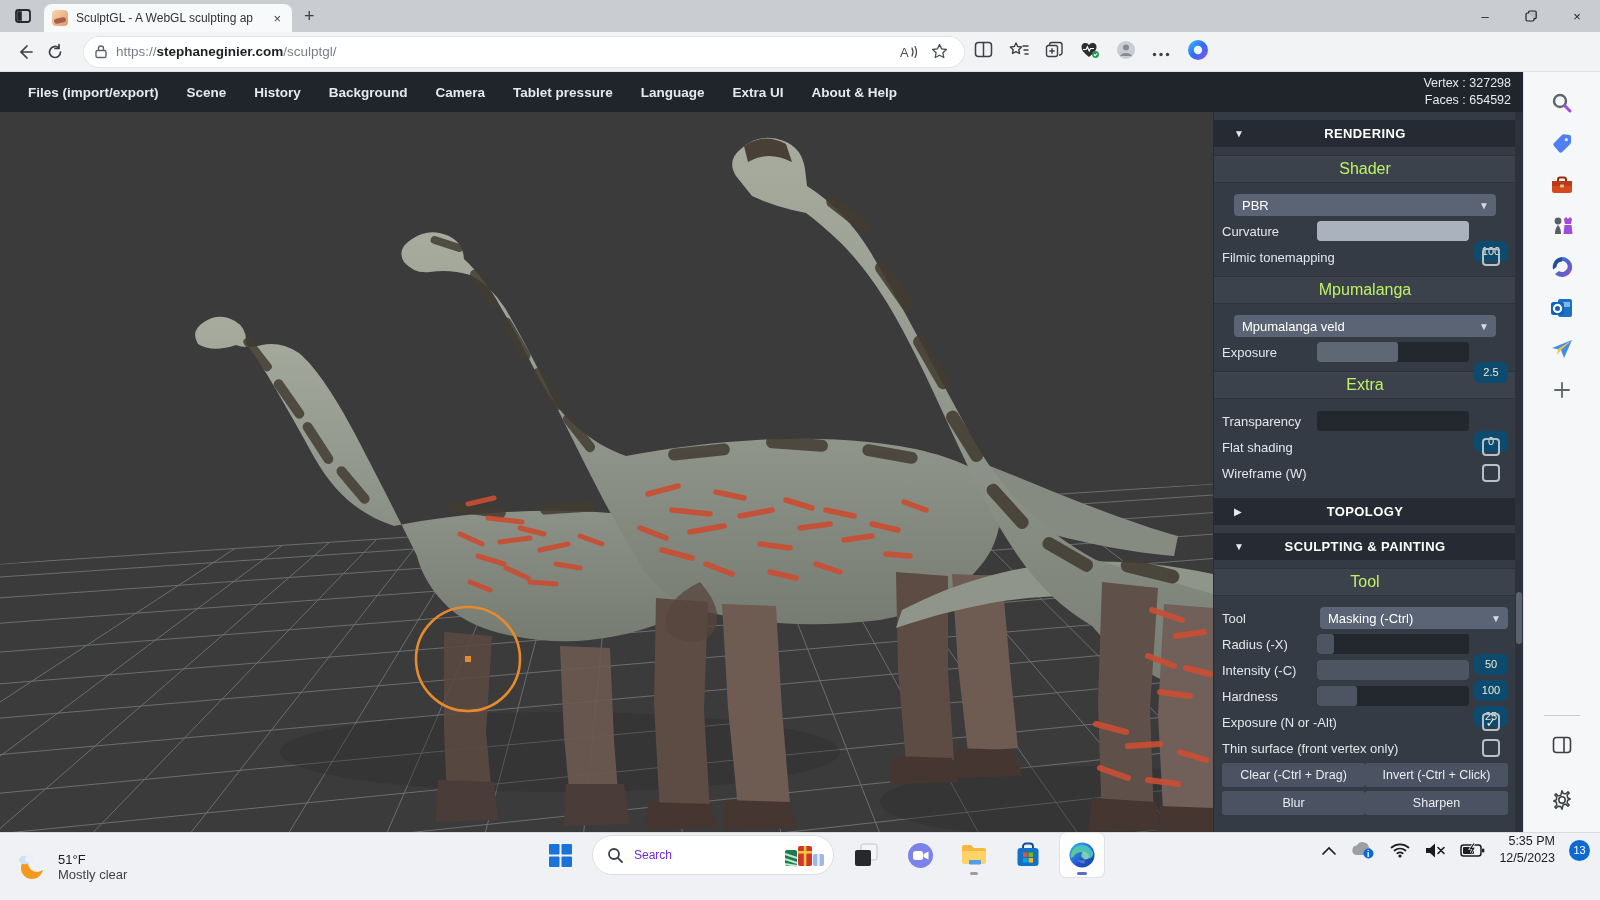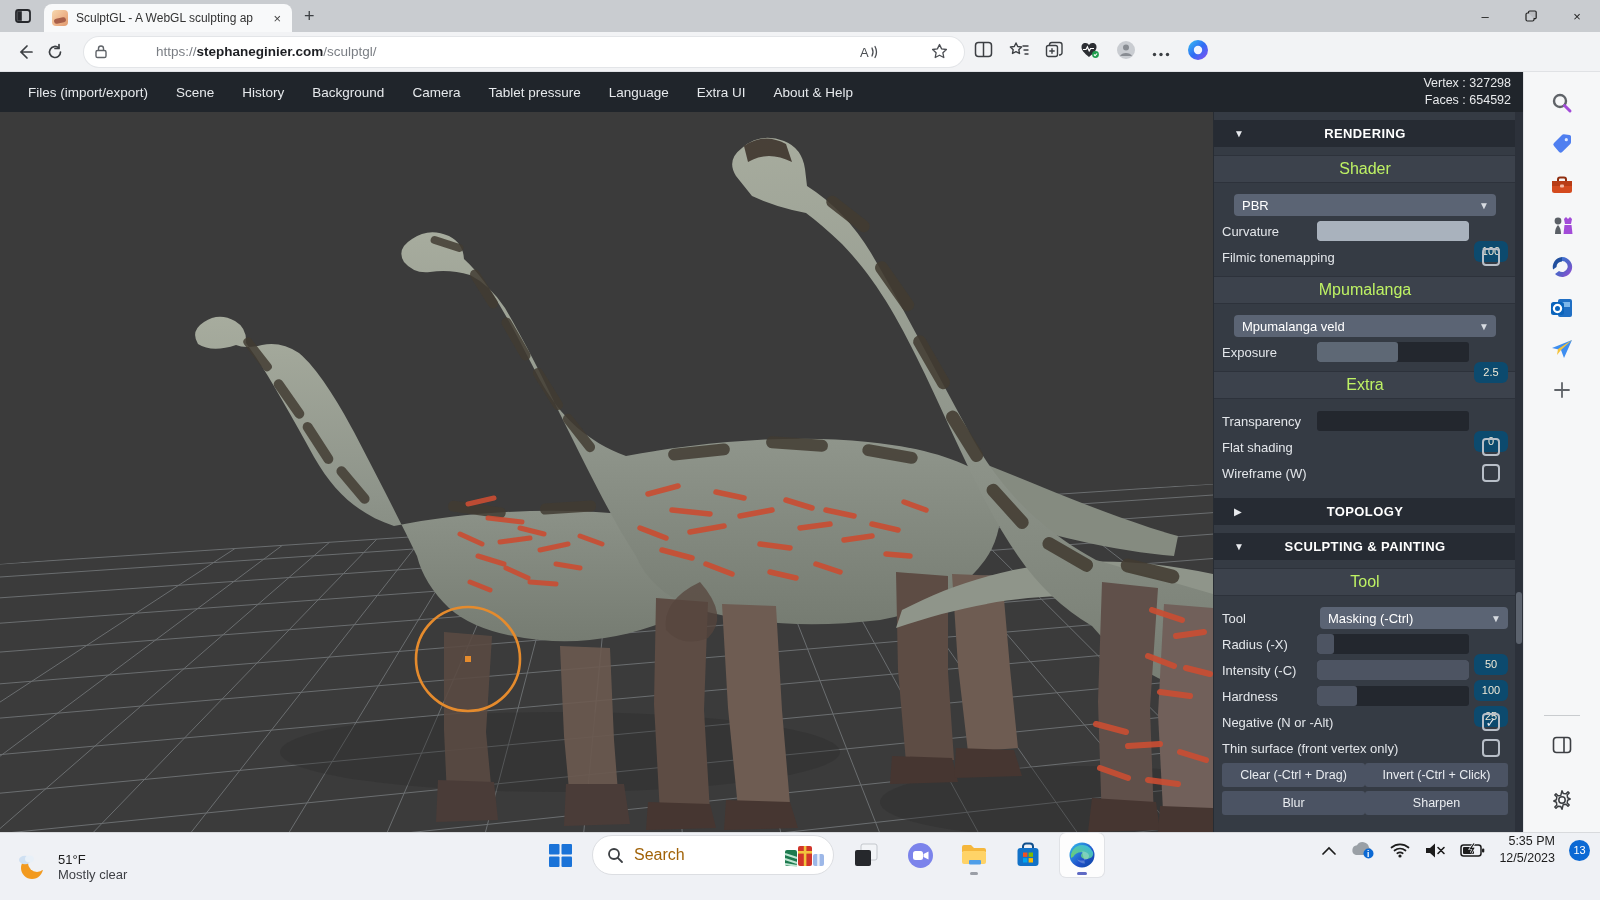--- a/index.html
+++ b/index.html
@@ -13,30 +13,30 @@
   .favicon { width:16px; height:16px; border-radius:4px; background:linear-gradient(135deg,#f6d9b0 0%,#eeb48a 55%,#e09a6e 100%); position:relative; overflow:hidden; flex:0 0 16px;}
   .favicon:before { content:""; position:absolute; left:2px; top:8px; width:12px; height:5px; background:#a85f49; border-radius:3px; transform:rotate(-12deg); }
   .tab-title { font-size:12px; color:#333; margin-left:8px; white-space:nowrap; overflow:hidden; flex:1; }
   .tab-close { font-size:13px; color:#444; margin-left:6px; padding:0 3px; }
   .newtab { font-size:18px; color:#3c3f43; margin-left:12px; line-height:1; }
   .win-controls { position:absolute; right:0; top:0; height:32px; display:flex; }
   .win-btn { width:46px; height:32px; display:flex; align-items:center; justify-content:center; color:#222; font-size:13px; }
 
   .toolbar { height:40px; background:#f2f3f5; display:flex; align-items:center; padding:0 10px; border-bottom:1px solid #e0e2e5; }
   .nav-ic { width:30px; height:30px; display:flex; align-items:center; justify-content:center; }
-  .urlbar { flex:0 0 880px; height:30px; background:#fff; border-radius:15px; display:flex; align-items:center; margin-left:14px; padding:0 10px; box-shadow:0 0 0 1px #e3e5e8;gap:40px; }
+  .urlbar { flex:0 0 880px; height:30px; background:#fff; border-radius:15px; display:flex; align-items:center; margin-left:14px; padding:0 10px; box-shadow:0 0 0 1px #e3e5e8; }
   .url-text { font-size:13.5px; color:#7a7e84; margin-left:8px; flex:1; white-space:nowrap; }
   .url-text b { color:#1d1f23; font-weight:600; }
   .tb-right { display:flex; align-items:center; margin-left:10px; gap:16px; }
 
   
   .content { height:760px; display:flex; }
   .page-area { width:1523px; display:flex; flex-direction:column; }
   .menubar { height:40px; background:#20252b; display:flex; align-items:center; padding-left:28px; position:relative; }
-  .menu-item { color:#e6e9ec; font-size:13.5px; margin-right:28px; white-space:nowrap; }
+  .menu-item { color:#e6e9ec; font-size:13.5px; margin-right:28px; white-space:nowrap;font-weight:bold; }
   .stats { position:absolute; right:12px; top:3px; text-align:right; color:#e8eaec; font-size:12.5px; line-height:17px; }
 
   .main-row { height:720px; display:flex; }
   .viewport { width:1213px; height:720px; background:#3b3b3b; position:relative; }
   .viewport svg { display:block; width:100%; height:100%; }
 
   
   .gui { width:310px; height:720px; background:#353b44; position:relative; border-left:1px solid #272c33; overflow:hidden; }
   .gui-inner { width:302px; }
   .sec-header { height:27px; background:#262b33; color:#fff; font-weight:bold; font-size:13px; letter-spacing:.4px; display:flex; align-items:center; position:relative; }
@@ -468,21 +468,21 @@
               <div class="valbox">100</div>
             </div>
             <div class="row">
               <span class="lbl">Hardness</span>
               <div class="slider">
                   <div class="fill" style="width:26%;background:#4d5462"></div>
                 </div>
               <div class="valbox">25</div>
             </div>
             <div class="row">
-              <span class="lbl">Negative (N or -Alt)</span>
+              <span class="lbl">Exposure (N or -Alt)</span>
               <span class="chk">✓</span>
             </div>
             <div class="row">
               <span class="lbl">Thin surface (front vertex only)</span>
               <span class="chk"></span>
             </div>
           </div>
           <div class="btn-row">
             <div class="gui-btn">Clear (-Ctrl + Drag)</div>
             <div class="gui-btn">Invert (-Ctrl + Click)</div>
@@ -600,21 +600,21 @@
           <rect x="13.5" y="1" width="10.5" height="10.5" rx="1" fill="#1a73d8"></rect>
           <rect x="1" y="13.5" width="10.5" height="10.5" rx="1" fill="#1a73d8"></rect>
           <rect x="13.5" y="13.5" width="10.5" height="10.5" rx="1" fill="#1a73d8"></rect>
         </svg>
     </div>
     <div class="search-pill">
       <svg width="17" height="17" viewBox="0 0 17 17">
           <circle cx="7" cy="7" r="5" fill="none" stroke="#3c3f43" stroke-width="1.8"></circle>
           <path d="M10.8 10.8 L15 15" stroke="#3c3f43" stroke-width="1.8" stroke-linecap="round"></path>
         </svg>
-      <span class="s-txt" style="font-size:16px;color:#a16207;margin-left:10px;flex:1;">Search</span>
+      <span class="s-txt" style="font-size:12px;color:#6d28d9;margin-left:10px;flex:1;">Search</span>
       <svg width="44" height="30" viewBox="0 0 44 30">
         <rect x="2" y="10" width="12" height="16" rx="2" fill="#1d7a4f"></rect>
           <path d="M2 14 l12 4 M2 19 l12 4 M2 24 l12 2" stroke="#bfe6d2" stroke-width="2"></path>
         <rect x="15" y="6" width="14" height="20" rx="2" fill="#d1352b"></rect>
           <rect x="20.8" y="6" width="2.6" height="20" fill="#f2c43d"></rect>
           <rect x="15" y="11" width="14" height="2.6" fill="#f2c43d"></rect>
         <rect x="30" y="14" width="11" height="12" rx="2" fill="#9db8e8"></rect>
           <rect x="34.2" y="14" width="2.4" height="12" fill="#e8eef8"></rect>
       </svg>
     </div>

